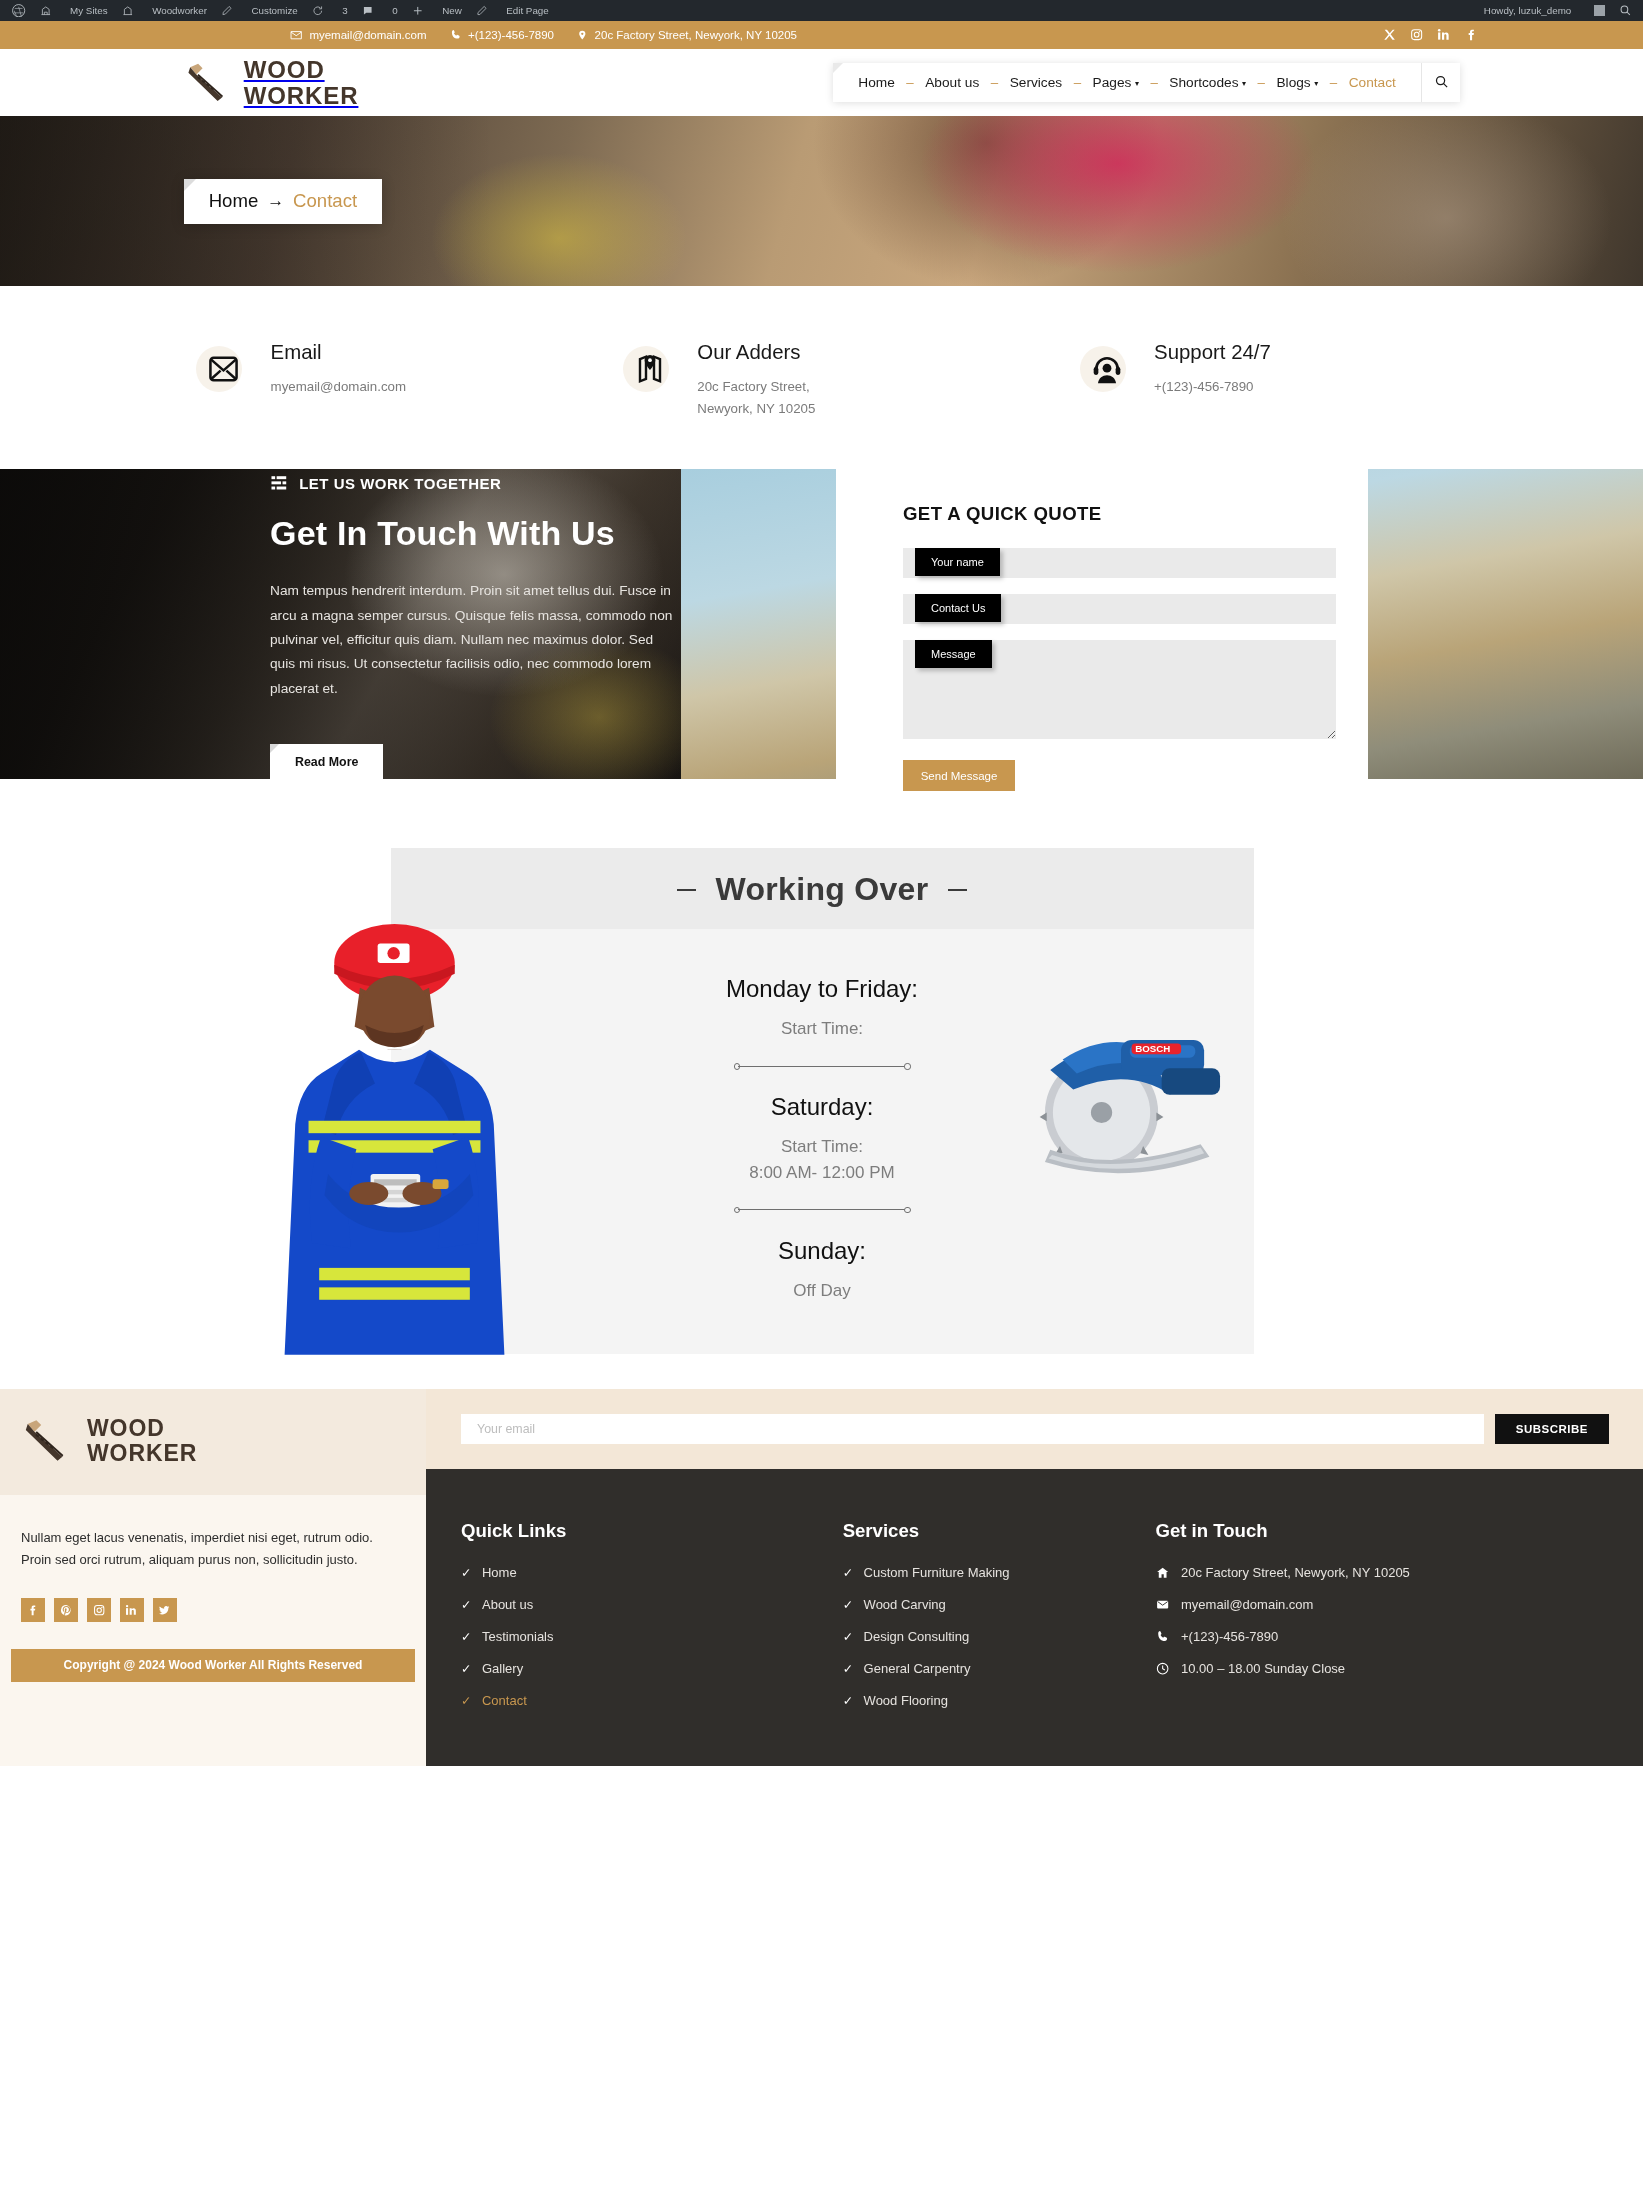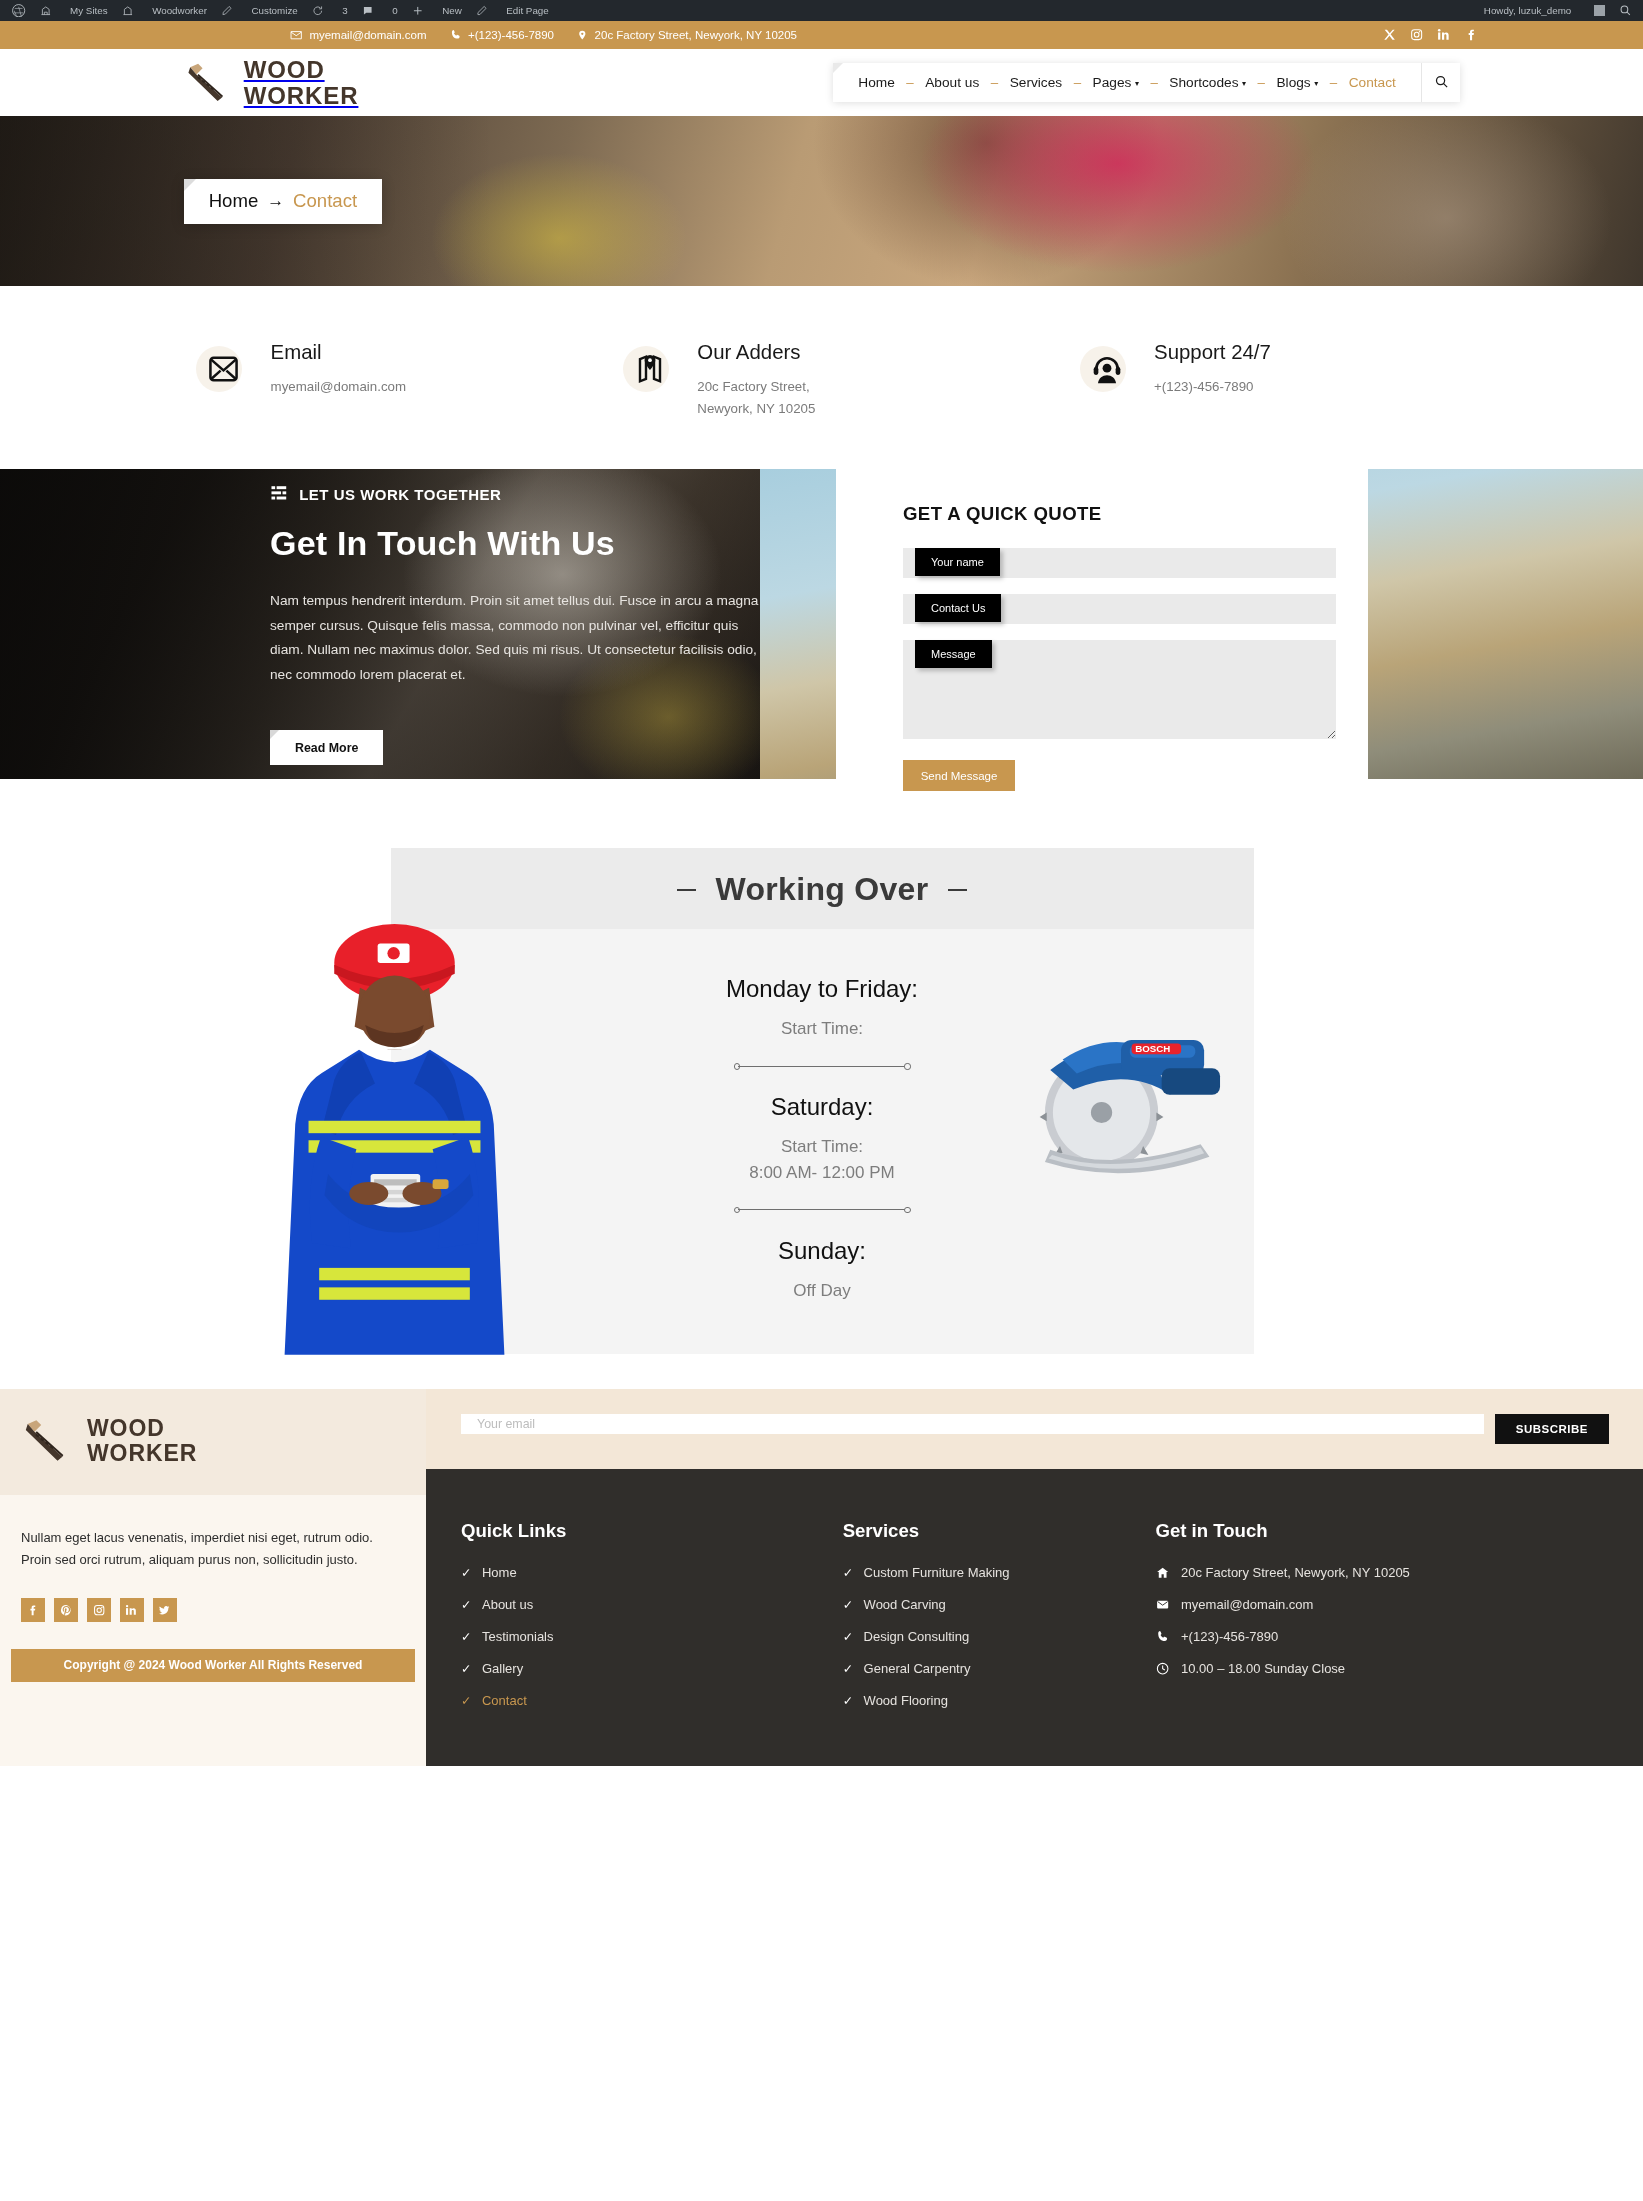--- a/index.html
+++ b/index.html
@@ -132,23 +132,23 @@
   }
   .infocard-icon svg { position: relative; z-index: 2; fill: #111; }
   .infocard-title {
     font-size: 20.4px; color: #191919; font-weight: 500; margin-bottom: 12.4px;
   }
   .infocard-body { font-size: 13.3px; color: #7b7b7b; line-height: 1.62; }
 
   
   .quoteband { display: flex; height: 310px; position: relative; }
   .quote-left {
-    width: 760px; position: relative; overflow: hidden;
+    width: 681px; position: relative; overflow: hidden;
     background: linear-gradient(120deg,#1a1714 0%,#2c2620 22%,#5d5245 42%,#8e8070 58%,#55493c 76%,#1d1916 100%);
-    display: flex; align-items: center;
+    display: flex; align-items: flex-end;
   }
   .quote-left::after{
     content:""; position:absolute; inset:0;
     background:
       radial-gradient(ellipse 266px 204px at 74% 34%, rgba(225,220,210,0.5), rgba(0,0,0,0) 60%),
       radial-gradient(ellipse 177px 133px at 88% 80%, rgba(230,200,70,0.35), rgba(0,0,0,0) 62%),
       linear-gradient(90deg, rgba(10,9,8,0.88) 0%, rgba(10,9,8,0.66) 42%, rgba(10,9,8,0.3) 100%);
   }
   .quote-left-inner {
     position: relative; z-index: 3; padding-left: 270px; width: 100%;
@@ -279,21 +279,21 @@
   .soc svg { fill: #fff; display: block; }
   .footer-copy {
     background: #c8974f; color: #fff; font-size: 12px; font-weight: bold;
     text-align: center; padding: 9.8px 0; margin: 0 10.6px 10.6px;
   }
   .footer-main { flex: 1; display: flex; flex-direction: column; }
   .newsletter {
     background: #f3e7d7; padding: 25px 35px; display: flex; gap: 10.6px;
   }
   .newsletter input {
-    flex: 1; height: 20px; border: none; padding: 0 16px; font-family: inherit;
+    flex: 1; height: 30px; border: none; padding: 0 16px; font-family: inherit;
     font-size: 12.4px; color: #333; background: #fff;
   }
   .newsletter input::placeholder { color: #bdbdbd; }
   .newsletter button {
     background: #111; color: #fff; border: none; font-family: inherit;
     font-size: 11.5px; font-weight: bold; letter-spacing: 0.5px;
     padding: 0 21px; cursor: pointer; height: 30px;
   }
   .footer-cols {
     background: #302e2b; flex: 1; display: flex; padding: 51px 35px 41px; gap: 0;

